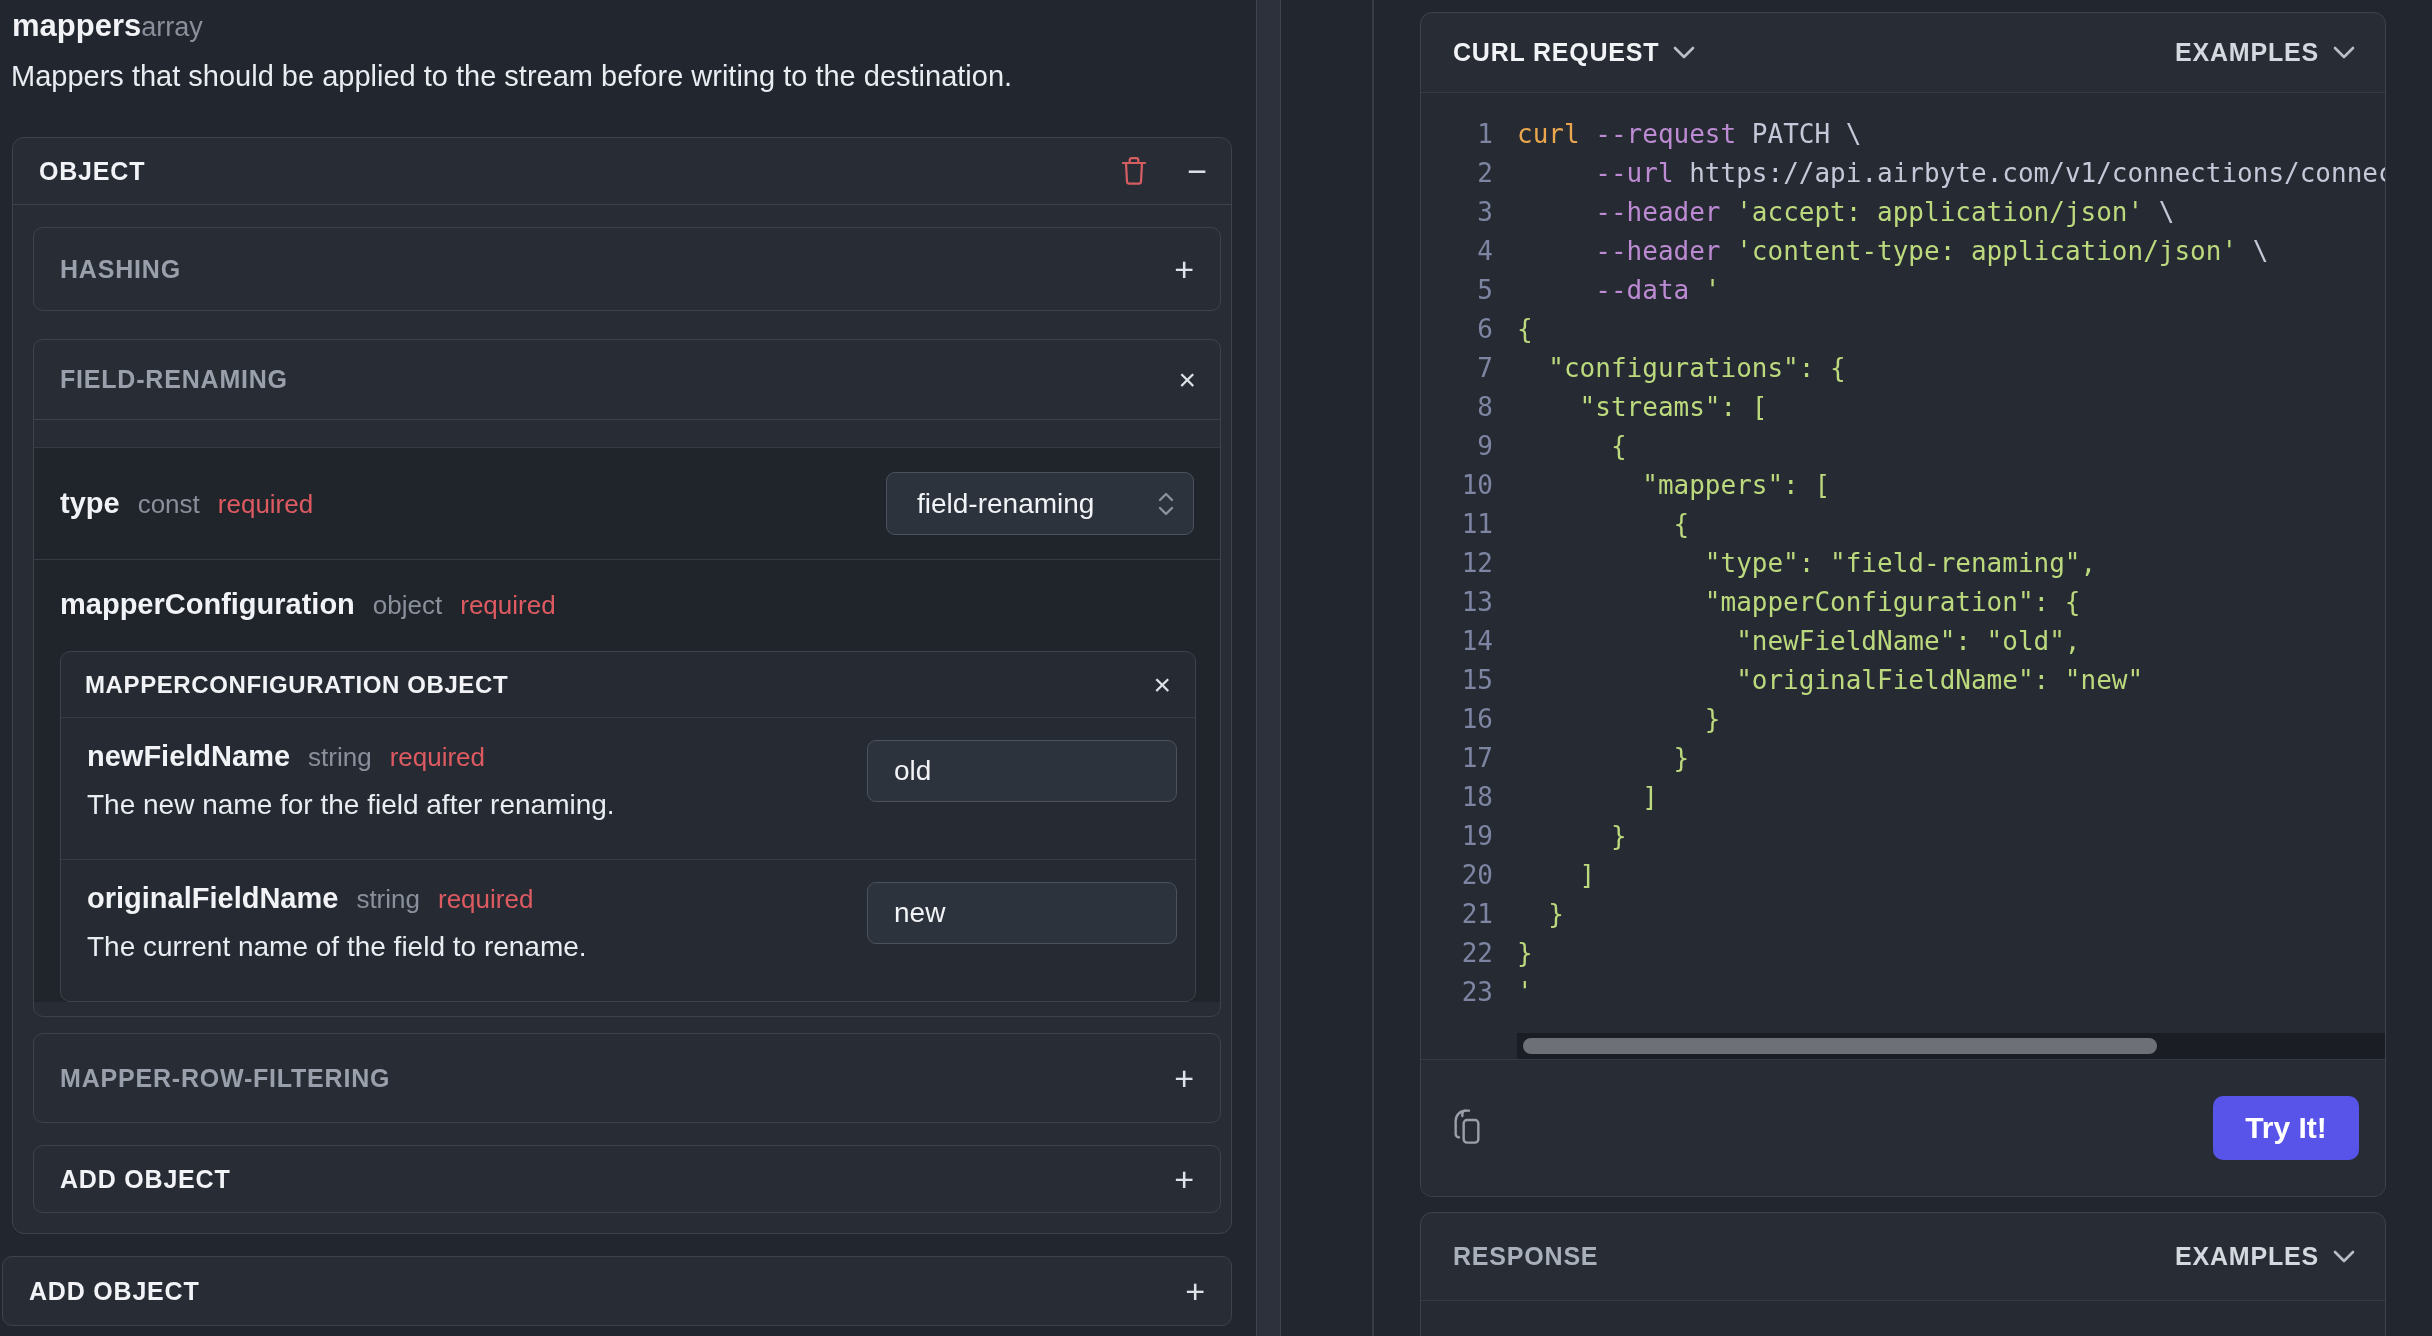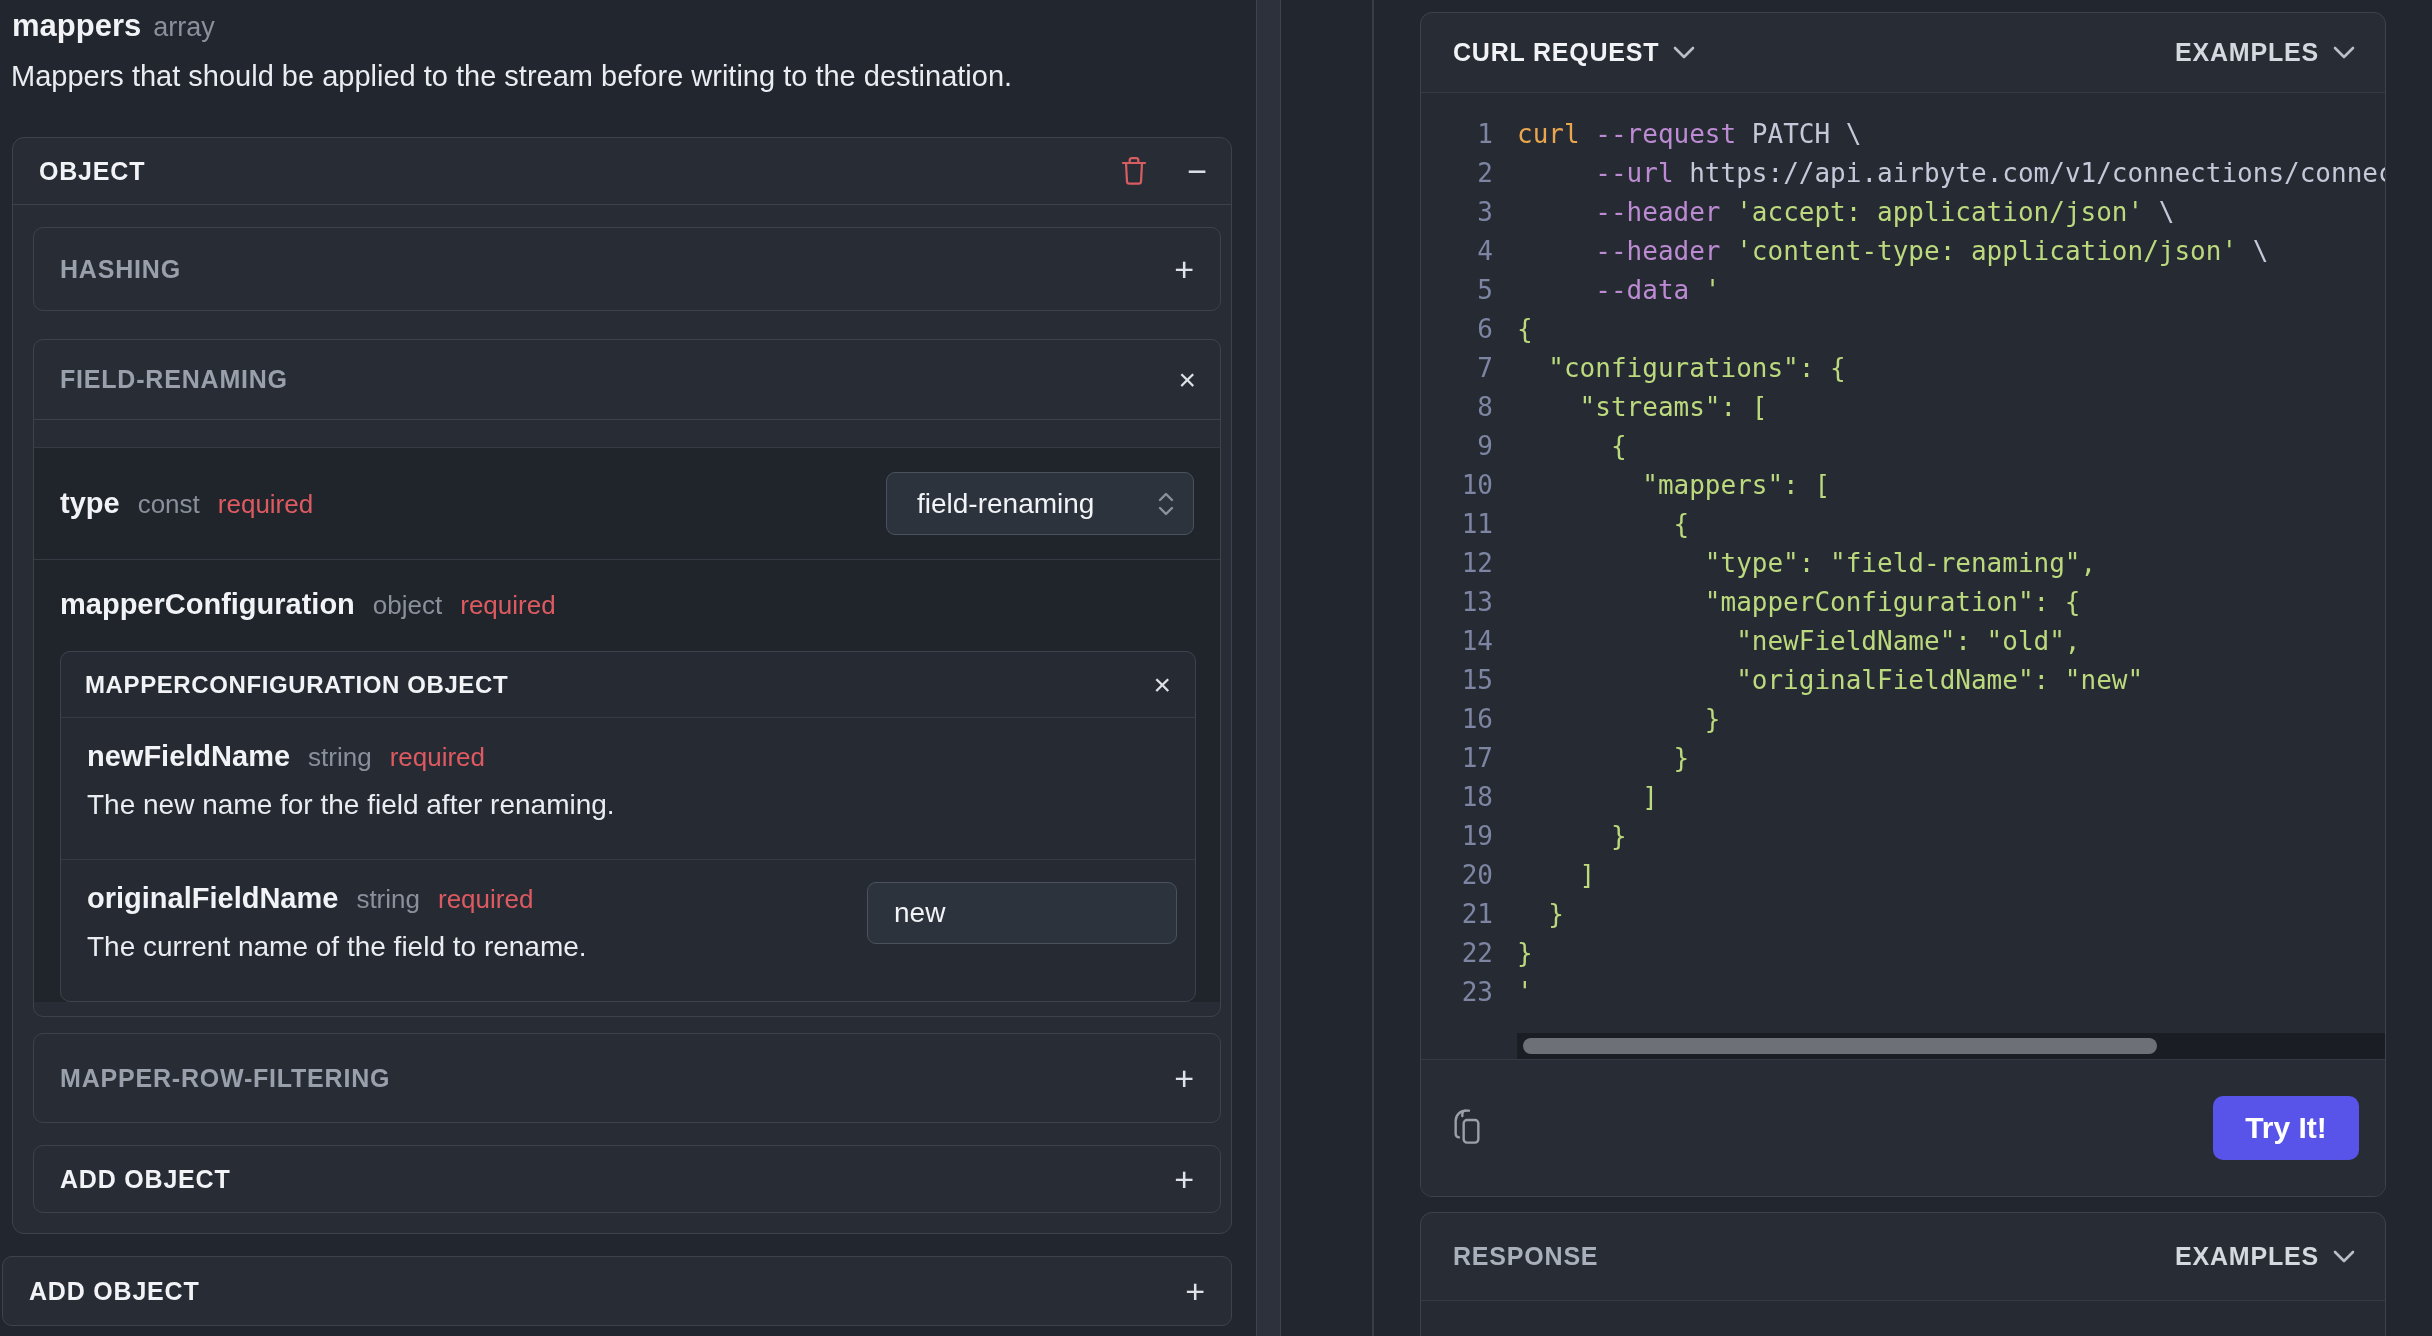--- a/index.html
+++ b/index.html
@@ -10,21 +10,21 @@
     --linenum:#7e85a3; --tok_cmd:#e9a64f; --tok_flag:#bd8bd3; --tok_plain:#c5c8d8; --tok_str:#bcda7d;
     --scroll_thumb:#6e7077; --scroll_track:#1a1e24; --strip:#2c313b;
   }
   *{margin:0;padding:0;box-sizing:border-box;}
   html,body{background:#000;}
   .screen{position:relative;width:2432px;height:1336px;background:var(--page_bg);
     font-family:"Liberation Sans",sans-serif;color:var(--text);overflow:hidden;}
 
   
   .left-col{position:absolute;left:0;top:0;width:1244px;height:1336px;}
-  .field-head{margin:8px 0 0 12px;display:flex;align-items:baseline;gap:12px;}
+  .field-head{margin:8px 0 0 12px;display:flex;align-items:baseline;gap:0;}
   .field-name{font-size:31px;font-weight:700;color:var(--text_bright);}
   .field-type{font-size:27px;color:var(--muted);}
   .field-desc{margin:16px 0 0 11px;font-size:29px;color:var(--text);}
 
   .object-card{margin:44px 0 0 12px;width:1220px;border:1px solid var(--border);
     border-radius:12px;background:var(--panel_bg);overflow:hidden;}
   .object-header{height:67px;display:flex;align-items:center;justify-content:space-between;
     padding:0 24px 0 26px;border-bottom:1px solid var(--border);}
   .caps-title{font-size:25px;font-weight:700;letter-spacing:0.8px;color:var(--text_bright);}
   .caps-title.dim{color:var(--muted_strong);}
@@ -193,20 +193,21 @@
                 </button>
               </div>
 
               <div class="mc-field">
                 <span class="label-line">
                   <span class="prop-name">newFieldName</span>
                   <span class="prop-meta">string</span>
                   <span class="prop-req">required</span>
                 </span>
                 <div class="mc-desc">The new name for the field after renaming.</div>
+                <input class="text-input" type="text" value="old" style="">
               </div>
 
               <div class="mc-field">
                 <span class="label-line">
                   <span class="prop-name">originalFieldName</span>
                   <span class="prop-meta">string</span>
                   <span class="prop-req">required</span>
                 </span>
                 <div class="mc-desc">The current name of the field to rename.</div>
                 <input class="text-input" type="text" value="new" style="">

